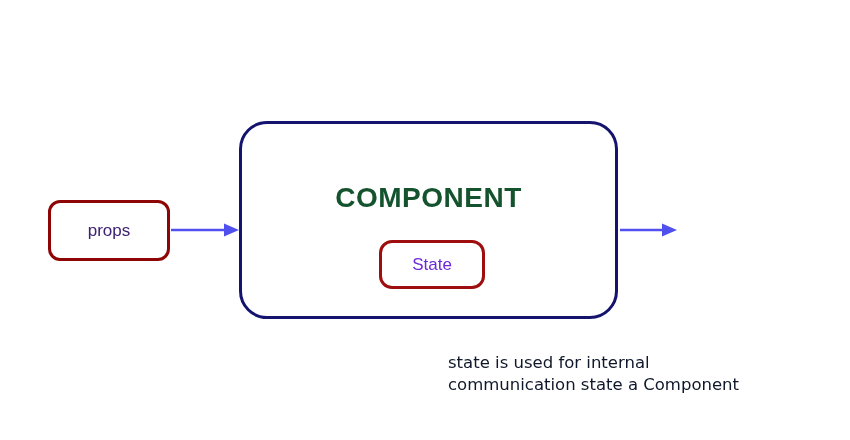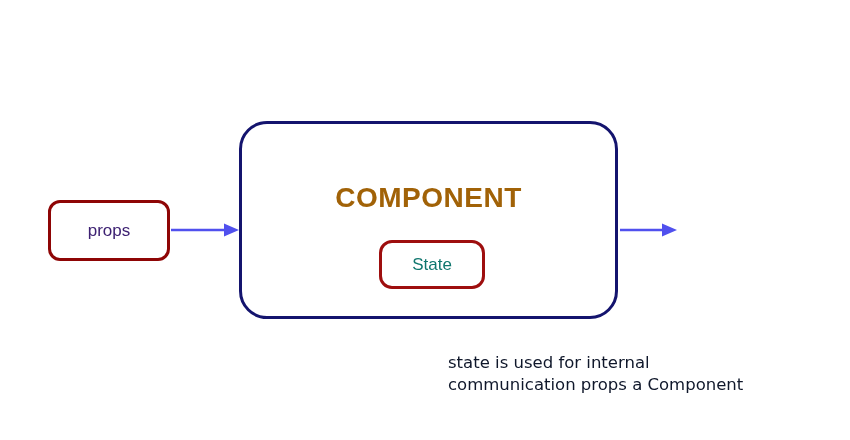--- a/index.html
+++ b/index.html
@@ -42,33 +42,33 @@
     background: #ffffff;
     box-sizing: border-box;
   }
   .component-title {
     position: absolute;
     left: 0; right: 0;
     top: 58px;
     text-align: center;
     font-size: 28px;
     font-weight: bold;
-    color: #a16207;
+    color: #14532d;
     letter-spacing: 0.5px;
   }
   .node-state {
     position: absolute;
     left: 137px; top: 116px;
     width: 106px; height: 49px;
     border: 3px solid #9e0e0e;
     border-radius: 13px;
     display: flex;
     align-items: center;
     justify-content: center;
-    color: #0f766e;
+    color: #6d28d9;
     font-size: 17px;
     background: #ffffff;
     box-sizing: border-box;
   }
   .caption {
     position: absolute;
     left: 448px;
     top: 352px;
     font-family: "DejaVu Sans", sans-serif;
     font-size: 16.5px;
@@ -99,16 +99,16 @@
   <div class="node-component">
     <div class="component-title">COMPONENT</div>
     <div class="node-state">
       <span>State</span>
     </div>
   </div>
 
 
   <div class="caption">
     <div>state is used for internal</div>
-    <div>communication props a Component</div>
+    <div>communication state a Component</div>
   </div>
 
 </div>
 
 </body></html>

